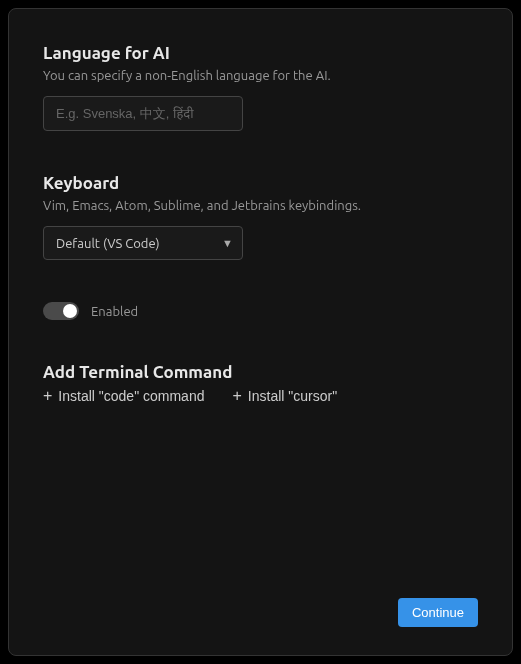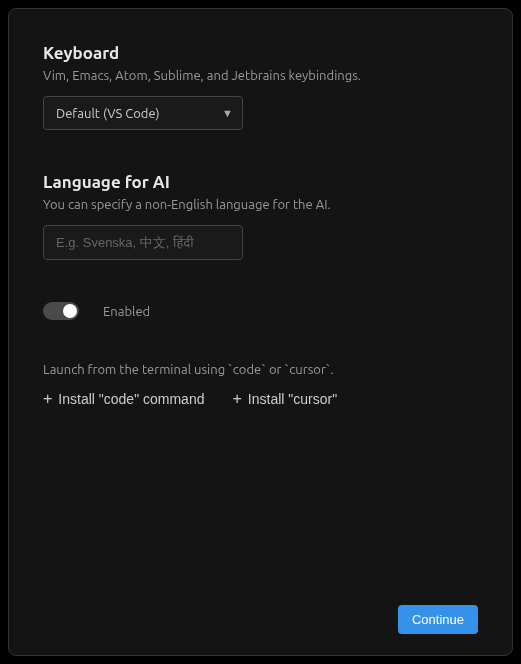--- a/index.html
+++ b/index.html
@@ -70,21 +70,21 @@
       color: #ccc;
       font-size: 13px;
       padding: 9px 12px;
     }
     .text-input::placeholder {
       color: #666;
     }
     .toggle-row {
       display: flex;
       align-items: center;
-      gap: 24px;
+      gap: 12px;
     }
     .toggle {
       width: 36px;
       height: 18px;
       background: #4a4a4a;
       border-radius: 10px;
       position: relative;
       cursor: pointer;
     }
     .toggle-knob {
@@ -115,64 +115,64 @@
       background: none;
       border: none;
     }
     .plus-icon {
       font-size: 16px;
       font-weight: 300;
       color: #ccc;
     }
     .footer {
       position: absolute;
-      bottom: 21px;
+      bottom: 28px;
       right: 34px;
     }
     .continue-btn {
       background: #3692e8;
       color: #fff;
       border: none;
       border-radius: 4px;
       padding: 7px 14px;
       font-size: 13px;
       cursor: pointer;
     }
   </style>
 </head>
 <body>
 
 <div class="panel">
 
   <div class="section">
+    <div class="section-title">Language for AI</div>
+    <div class="section-desc">You can specify a non-English language for the AI.</div>
+    <input type="text" class="text-input" placeholder="E.g. Svenska, 中文, हिंदी" style="">
+  </div>
+
+  <div class="section">
     <div class="section-title">Keyboard</div>
     <div class="section-desc">Vim, Emacs, Atom, Sublime, and Jetbrains keybindings.</div>
     <div class="select-wrap">
       <div class="select">Default (VS Code)</div>
       <span class="select-arrow">▼</span>
     </div>
-  </div>
-
-  <div class="section">
-    <div class="section-title">Language for AI</div>
-    <div class="section-desc">You can specify a non-English language for the AI.</div>
-    <input type="text" class="text-input" placeholder="E.g. Svenska, 中文, हिंदी" style="">
   </div>
 
   <div class="section">
     <div class="toggle-row">
       <div class="toggle">
         <div class="toggle-knob"></div>
       </div>
       <span class="toggle-label">Enabled</span>
     </div>
   </div>
 
   <div class="section" style="margin-bottom:0">
-    <div class="section-desc">Launch from the terminal using `code` or `cursor`.</div>
+    <div class="section-title">Add Terminal Command</div>
     <div class="cmd-row">
       <button class="cmd-btn">
         <span class="plus-icon">+</span>
         <span>Install "code" command</span>
       </button>
       <button class="cmd-btn">
         <span class="plus-icon">+</span>
         <span>Install "cursor"</span>
       </button>
     </div>

